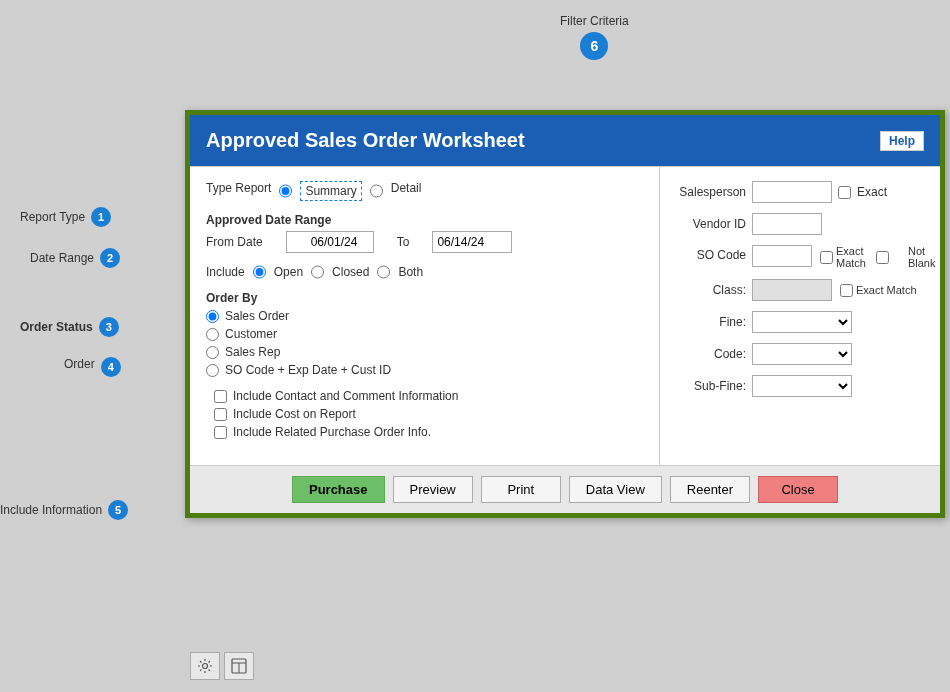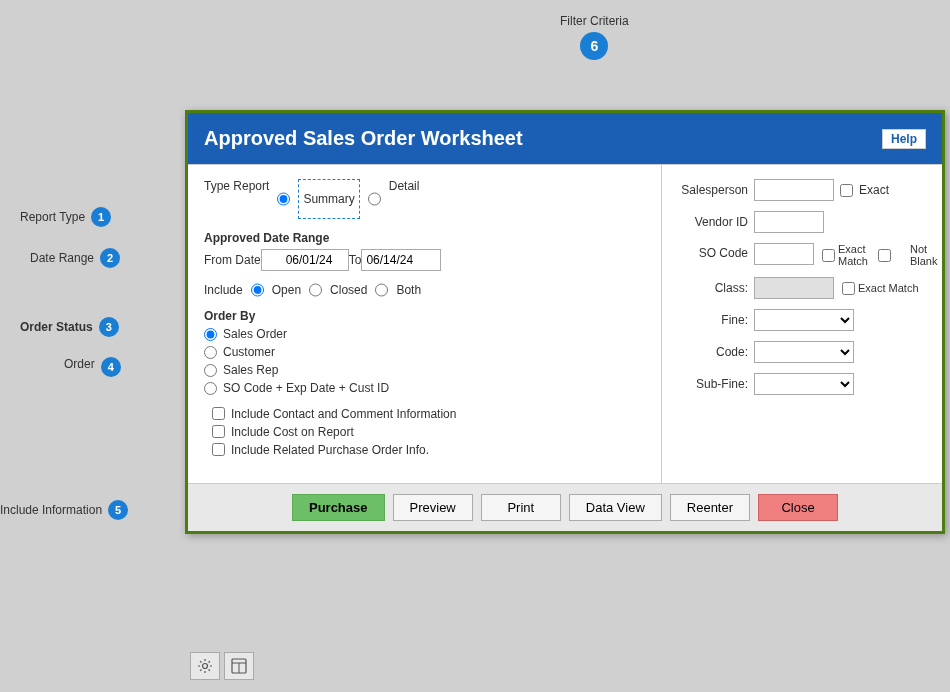--- a/index.html
+++ b/index.html
@@ -60,21 +60,21 @@
       flex-shrink: 0;
     }
 
     
     .dialog {
       position: absolute;
       top: 110px;
       left: 185px;
       width: 760px;
       background: #fff;
-      border: 3px solid #4d7c0f;
+      border: 5px solid #4d7c0f;
       box-shadow: 2px 2px 8px rgba(0,0,0,0.3);
     }
 
     .dialog-header {
       background: #1a5fb4;
       color: #fff;
       font-size: 20px;
       font-weight: bold;
       padding: 14px 16px;
       display: flex;
@@ -149,21 +149,21 @@
     
     input[type="checkbox"] {
       margin: 0;
       cursor: pointer;
     }
 
     
     .date-row {
       display: flex;
       align-items: center;
-      gap: 0;
+      gap: 23px;
       margin-top: 4px;
     }
 
     
     .order-by-section {
       margin-bottom: 12px;
     }
     .radio-group {
       display: flex;
       flex-direction: column;
@@ -177,21 +177,21 @@
     }
 
     
     .check-group {
       display: flex;
       flex-direction: column;
       gap: 4px;
     }
     .check-row {
       display: flex;
-      align-items: flex-start;
+      align-items: center;
       gap: 6px;
       padding-left: 8px;
     }
 
     
     .right-field-row {
       display: flex;
       align-items: center;
       gap: 6px;
       margin-bottom: 10px;
@@ -258,21 +258,21 @@
       display: flex;
       align-items: center;
       justify-content: center;
       cursor: pointer;
       font-size: 14px;
     }
 
     
     .summary-label {
       border: 1px dashed #1a7fd4;
-      padding: 12px 4px;
+      padding: 2px 4px;
     }
   </style>
 </head>
 <body>
 
 <div class="outer-wrapper">
 
   <div class="filter-criteria-area">
     <span class="filter-criteria-label">Filter Criteria</span>
     <div class="filter-criteria-badge">6</div>

